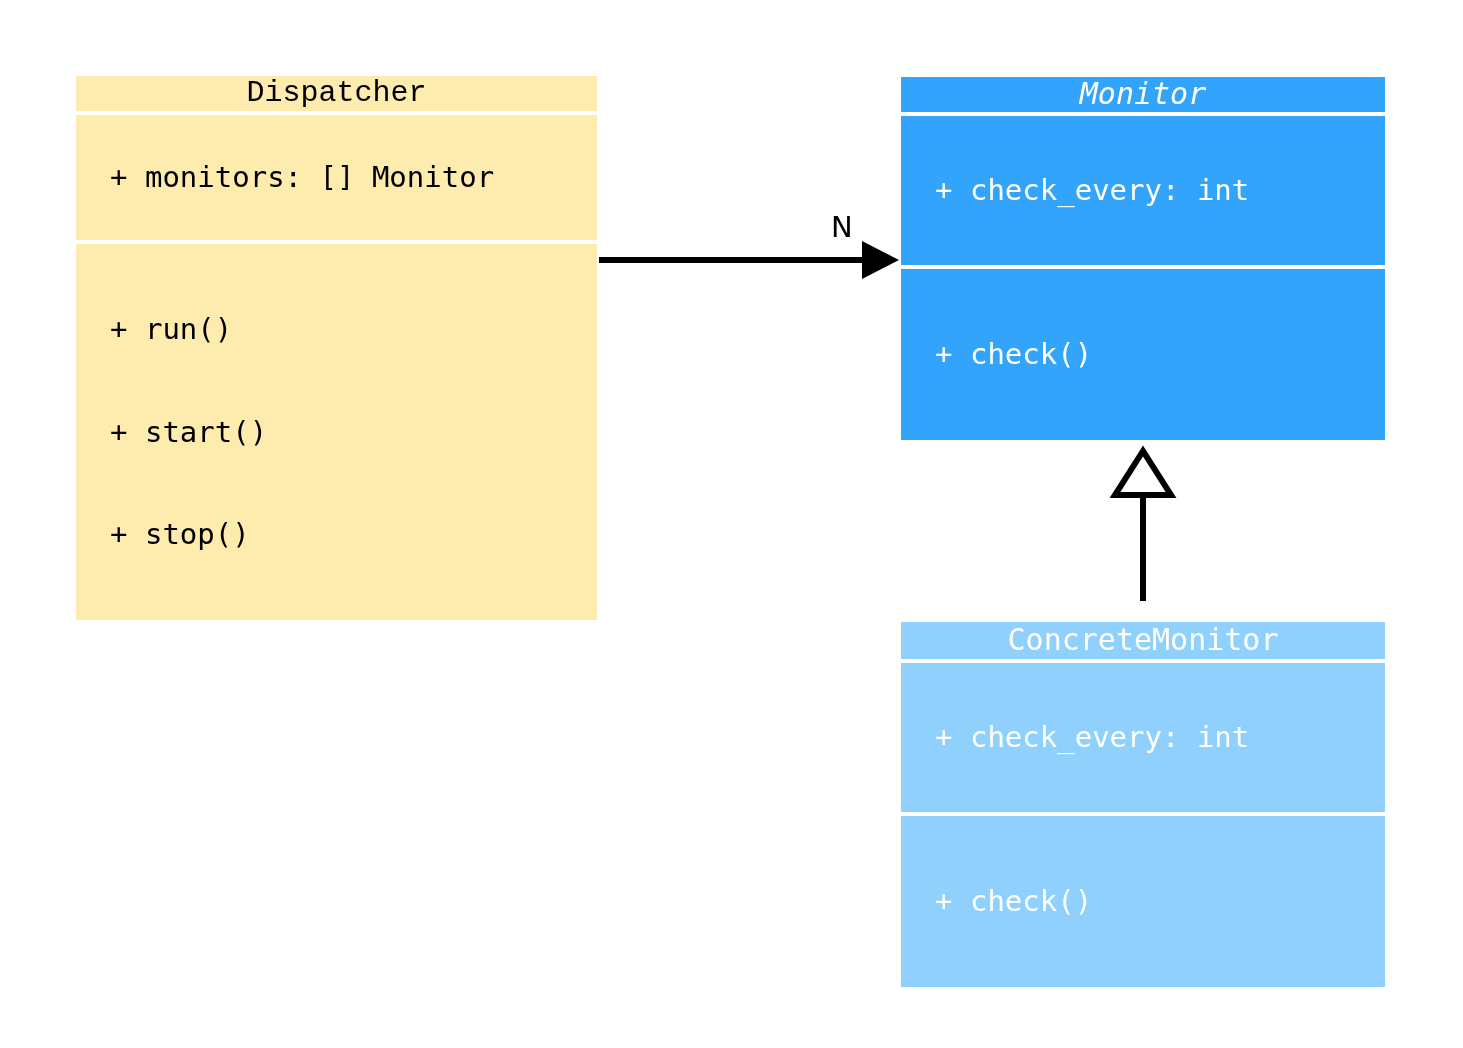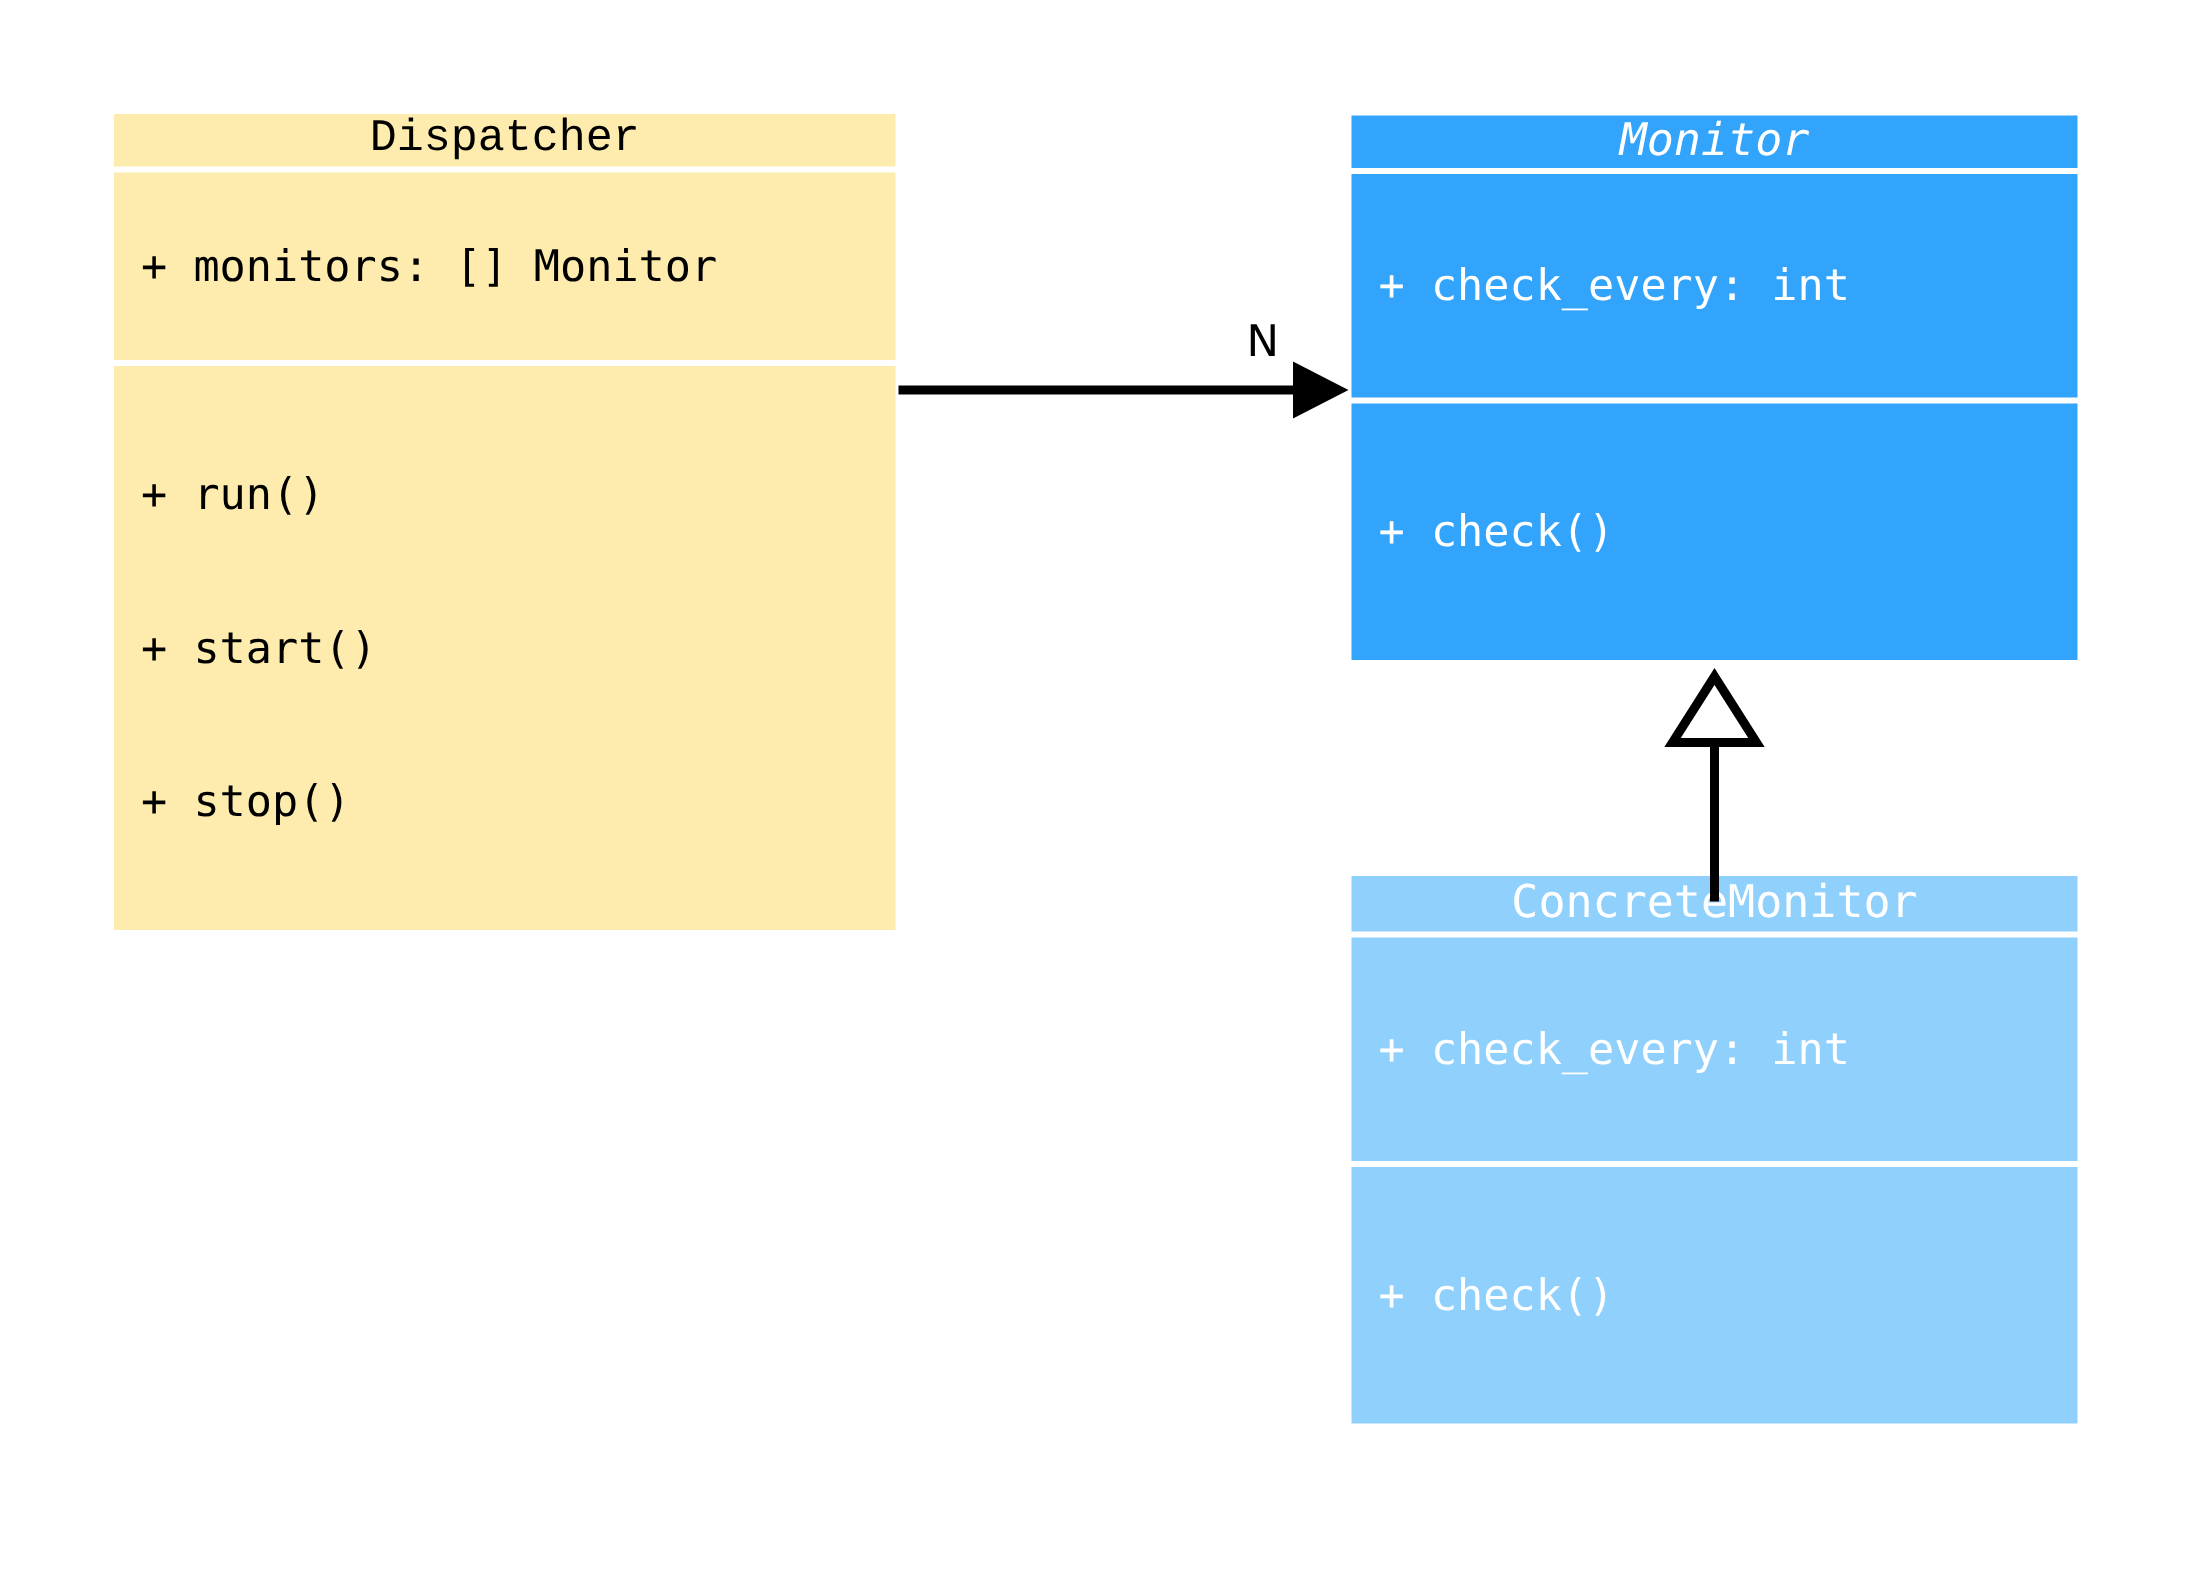--- a/index.html
+++ b/index.html
@@ -38,21 +38,21 @@
     text-align: center;
     font-size: 30px;
     line-height: 1.15;
     letter-spacing: 0px;
     white-space: pre;
   }
   .uml-title.is-abstract {
     font-style: italic;
   }
   .uml-members {
-    padding-left: 18px;
+    padding-left: 34px;
     font-size: 29px;
     line-height: 1.18;
     white-space: pre;
   }
   .uml-member-line {
     white-space: pre;
   }
 
   
   .theme-dispatcher .uml-compartment { background: #fdecad; }
@@ -116,21 +116,21 @@
         <div class="uml-member-line">+ check_every: int</div>
       </div>
     </div>
     <div class="uml-compartment" style="flex:1 1 auto;">
       <div class="uml-members">
         <div class="uml-member-line">+ check()</div>
       </div>
     </div>
   </div>
 
-  <div class="uml-class theme-concrete" style="left:901px; top:584px; width:484px; height:365px;">
+  <div class="uml-class theme-concrete" style="left:901px; top:622px; width:484px; height:365px;">
     <div class="uml-compartment" style="height:54px;">
       <div class="uml-title">ConcreteMonitor</div>
     </div>
     <div class="uml-compartment" style="height:149px;">
       <div class="uml-members">
         <div class="uml-member-line">+ check_every: int</div>
       </div>
     </div>
     <div class="uml-compartment" style="flex:1 1 auto;">
       <div class="uml-members">

